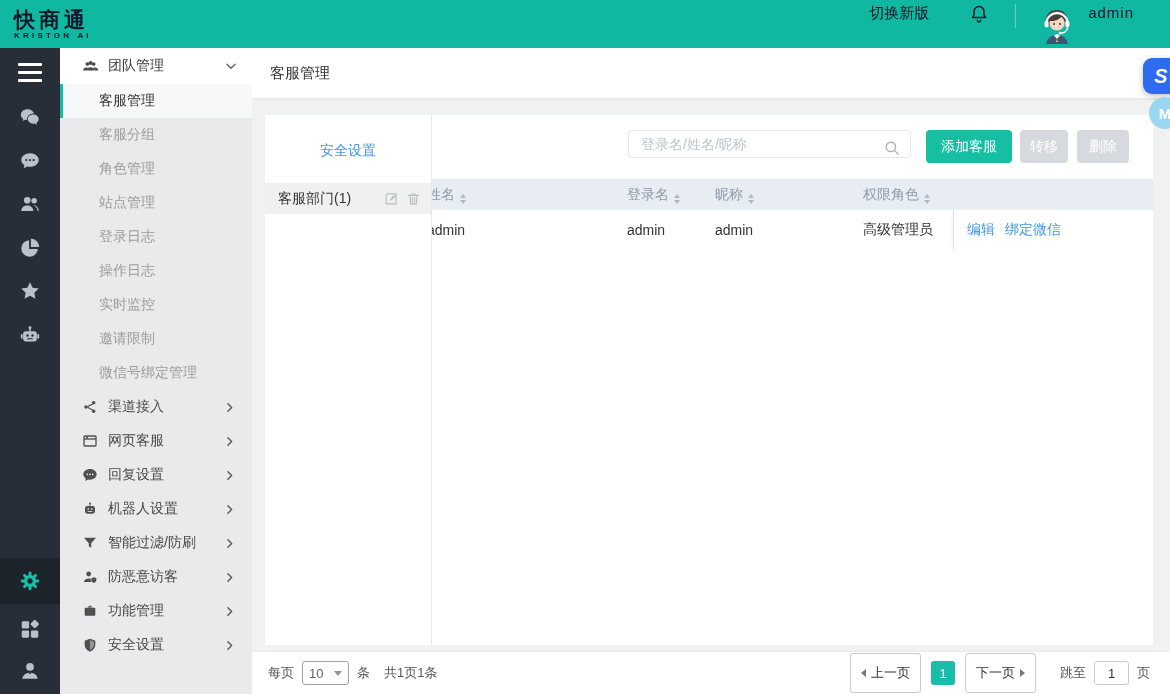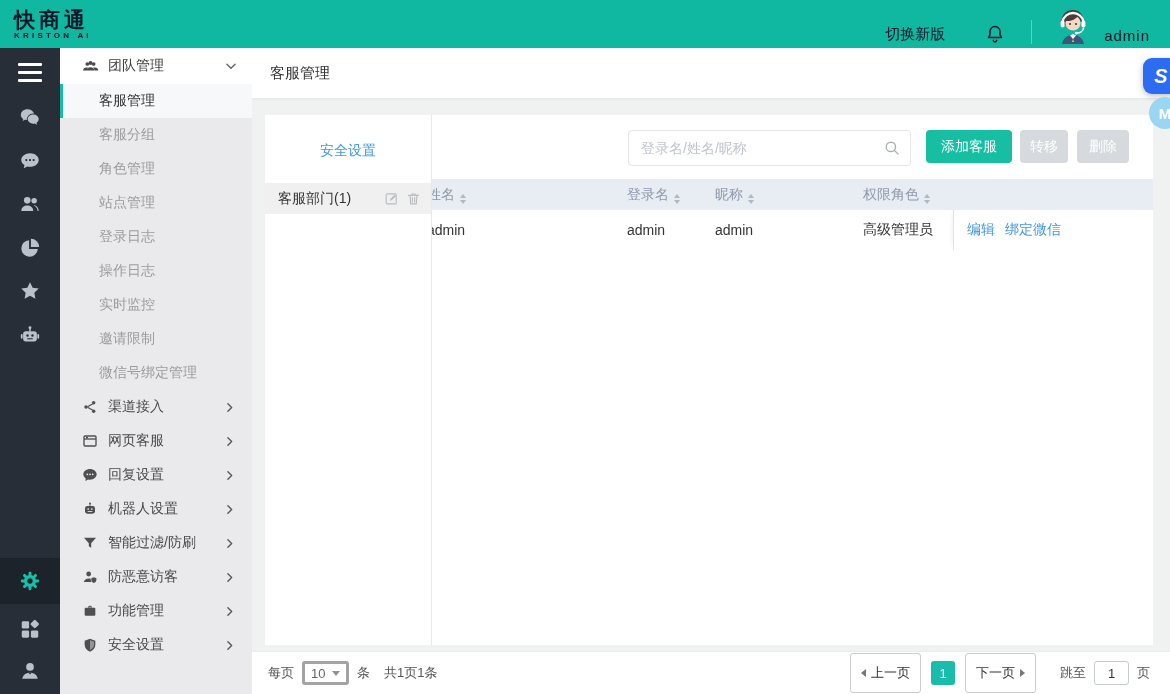--- a/index.html
+++ b/index.html
@@ -5,21 +5,21 @@
   * { margin:0; padding:0; box-sizing:border-box; }
   html,body { width:1170px; height:694px; overflow:hidden; }
   body { position:relative; font-family:"Liberation Sans","DejaVu Sans",sans-serif; background:#f0f1f1; color:#333; }
   .ic svg{display:block}
 
   
   .header{position:absolute;top:0;left:0;right:0;height:48px;background:#10b7a1;display:flex;align-items:center;z-index:30;color:#0f172a;}
   .logo{margin-left:14px;line-height:1;}
   .logo-cn{font-size:21px;font-weight:bold;letter-spacing:4px;}
   .logo-en{font-size:8px;letter-spacing:3.2px;margin-top:2px;font-weight:bold;}
-  .header-right{margin-left:auto;display:flex;align-items:flex-end;padding-right:20px;}
+  .header-right{margin-left:auto;display:flex;align-items:flex-start;padding-right:36px;}
   .switch-version{font-size:15px;cursor:pointer;margin-right:40px;}
   .bell{width:20px;height:20px;margin-right:26px;cursor:pointer;}
   .header-divider{width:1px;height:24px;background:rgba(255,255,255,.35);margin-right:22px;}
   .avatar{width:38px;height:40px;margin-right:12px;cursor:pointer;}
   .username{font-size:15px;letter-spacing:1px;}
 
   
   .rail{position:absolute;top:48px;left:0;bottom:0;width:60px;background:#272e37;z-index:20;}
   .rail-item{position:absolute;left:50%;transform:translateX(-50%);color:#b9c2cc;cursor:pointer;}
   .rail-item svg{width:22px;height:22px;}
@@ -46,21 +46,21 @@
   .card{position:absolute;left:13px;top:67px;width:888px;height:530px;background:#fff;}
 
   
   .dept-panel{position:absolute;left:0;top:0;bottom:0;width:167px;border-right:1px solid #e8e8e8;}
   .add-dept{display:block;text-align:center;margin-top:27px;color:#4197e8;font-size:14px;cursor:pointer;text-decoration:none;}
   .dept-row{margin-top:23px;height:31px;background:#f0f0f0;display:flex;align-items:center;padding:0 10px 0 13px;font-size:14px;color:#333;cursor:pointer;}
   .dept-icons{margin-left:auto;display:flex;gap:7px;color:#b9bcc1;}
   .dept-icons span{width:15px;height:15px;cursor:pointer;}
 
   
-  .search-wrap{position:absolute;left:363px;top:15px;width:283px;height:36px;}
+  .search-wrap{position:absolute;left:363px;top:15px;width:283px;height:28px;}
   .search-input{width:100%;height:100%;border:1px solid #e4e6ea;border-radius:4px;padding:0 34px 0 12px;font-size:14px;color:#333;outline:none;font-family:inherit;}
   .search-input::placeholder{color:#c0c4cb;}
   .search-ic{position:absolute;right:10px;top:9px;width:18px;height:18px;color:#a9aeb6;cursor:pointer;}
   .btn{position:absolute;top:15px;height:33px;border:none;border-radius:4px;color:#fff;font-size:14px;font-family:inherit;cursor:pointer;}
   .btn-add{left:661px;width:86px;background:#16bfa2;}
   .btn-gray{background:#d6dade;}
   .btn-transfer{left:755px;width:48px;}
   .btn-delete{left:812px;width:52px;}
 
   
@@ -78,21 +78,21 @@
   .sort{display:inline-flex;flex-direction:column;margin-left:5px;vertical-align:1px;cursor:pointer;}
   .sort i{display:block;width:0;height:0;border-left:3.5px solid transparent;border-right:3.5px solid transparent;}
   .sort .up{border-bottom:4px solid #b0b8c6;margin-bottom:2px;}
   .sort .dn{border-top:4px solid #b0b8c6;}
   .link{color:#4197e8;cursor:pointer;text-decoration:none;}
   .c-action .link{margin-right:10px;}
 
   
   .footer{position:absolute;left:0;right:0;bottom:0;height:42px;background:#fff;display:flex;align-items:center;padding:0 20px 0 16px;font-size:13px;color:#555;box-shadow:0 -1px 2px rgba(0,0,0,.03);}
   .fl{display:flex;align-items:center;}
-  .per-page-select{width:47px;height:24px;border:3px solid #a3a3a3;border-radius:3px;display:flex;align-items:center;justify-content:space-between;padding:0 6px;margin:4px 8px;color:#666;cursor:pointer;background:#fff;}
+  .per-page-select{width:47px;height:24px;border:1px solid #a3a3a3;border-radius:3px;display:flex;align-items:center;justify-content:space-between;padding:0 6px;margin:4px 8px;color:#666;cursor:pointer;background:#fff;}
   .caret-dn{width:0;height:0;border-left:4px solid transparent;border-right:4px solid transparent;border-top:5px solid #909499;}
   .total{margin-left:14px;color:#555;}
   .fr{margin-left:auto;display:flex;align-items:center;gap:10px;}
   .pg-btn{height:40px;border:1px solid #ccc;border-radius:3px;background:#fff;display:flex;align-items:center;gap:5px;padding:0 10px;font-size:13px;color:#333;cursor:pointer;font-family:inherit;}
   .caret-l{width:0;height:0;border-top:4px solid transparent;border-bottom:4px solid transparent;border-right:5px solid #777;}
   .caret-r{width:0;height:0;border-top:4px solid transparent;border-bottom:4px solid transparent;border-left:5px solid #777;}
   .pg-active{width:24px;height:24px;background:#1abcac;color:#fff;border-radius:3px;display:flex;align-items:center;justify-content:center;cursor:pointer;}
   .jump{display:flex;align-items:center;gap:8px;margin-left:14px;color:#555;}
   .jump-input{width:35px;height:24px;border:1px solid #c8ccd0;border-radius:3px;text-align:center;font-size:13px;color:#333;outline:none;font-family:inherit;}
 

